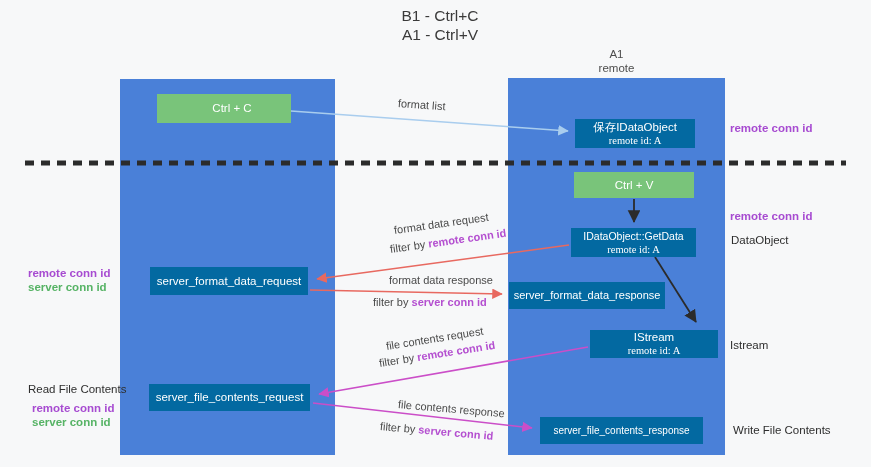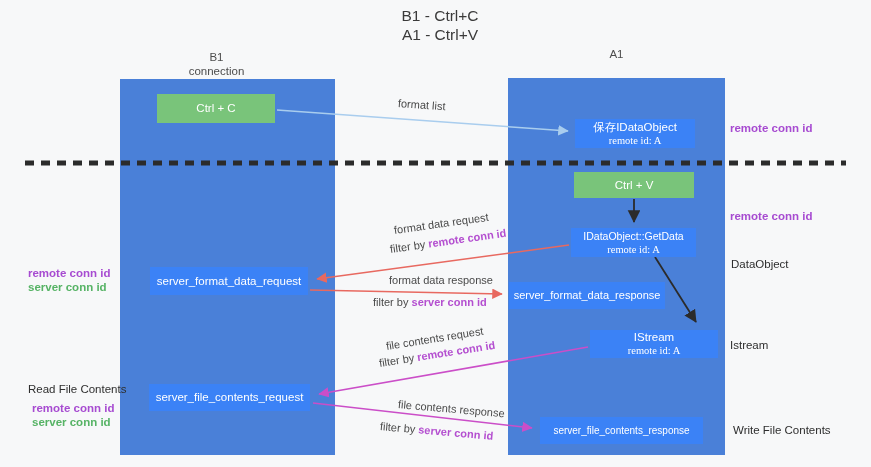--- a/index.html
+++ b/index.html
@@ -13,21 +13,21 @@
   .abs{position:absolute;}
   .arrow-layer{position:absolute;left:0;top:0;width:871px;height:467px;pointer-events:none;}
   .title{left:295px;top:6px;width:290px;text-align:center;font-size:15.5px;line-height:19px;color:#3a3a3a;}
   .lane-header{text-align:center;font-size:11.5px;line-height:14px;color:#4d4d4d;}
   .lane{background:#4a80d8;}
   .node{
     display:flex;flex-direction:column;align-items:center;justify-content:center;
     color:#ffffff;text-align:center;font-size:11.5px;line-height:13px;
   }
   .node.green{background:#79c47a;}
-  .node.orange{background:#3b82f6;}
+  .node.orange{background:#0369a1;}
   .node .l2{font-size:10.5px;font-family:Liberation Serif, serif;}
   .edge-label{font-size:11px;color:#4a4a4a;white-space:nowrap;transform-origin:left center;}
   .hl{color:#b44fd0;font-weight:bold;}
   .ann{font-size:11.5px;white-space:nowrap;}
   .ann.purple{color:#a74bd1;font-weight:bold;}
   .ann.green{color:#56b365;font-weight:bold;}
   .ann.dark{color:#2e2e2e;}
 </style>
 </head>
 <body>
@@ -60,29 +60,26 @@
     <line x1="310" y1="290" x2="502" y2="294" stroke="#e86960" stroke-width="1.5" marker-end="url(#mRed)"></line>
     <line x1="588" y1="347" x2="319" y2="394" stroke="#cb4ec8" stroke-width="1.5" marker-end="url(#mMag)"></line>
     <line x1="313" y1="403" x2="532" y2="428" stroke="#cb4ec8" stroke-width="1.5" marker-end="url(#mMag)"></line>
   </svg>
 
   <div class="abs title">
     <div>B1 - Ctrl+C</div>
     <div>A1 - Ctrl+V</div>
   </div>
 
-  <div class="abs lane-header" style="left:120px;top:50px;width:193px;">
-    <div>B1</div>
-    <div>connection</div>
-  </div>
   <div class="abs lane-header" style="left:508px;top:47px;width:217px;">
     <div>A1</div>
+    <div>remote</div>
   </div>
 
-  <div class="abs node green" style="left:157px;top:94px;width:118px;height:29px;">
+  <div class="abs node green" style="left:157px;top:94px;width:118px;height:29px;padding-left:16px;">
     <div>Ctrl + C</div>
   </div>
 
   <div class="abs node orange" style="left:575px;top:119px;width:120px;height:29px;">
     <div class="l1">保存IDataObject</div>
     <div class="l2">remote id: A</div>
   </div>
 
   <div class="abs node green" style="left:574px;top:172px;width:120px;height:26px;">
     <div>Ctrl + V</div>
@@ -131,21 +128,21 @@
     <span>filter by </span><span class="hl">remote conn id</span>
   </div>
 
   <div class="abs edge-label" style="left:398px;top:398px;transform:rotate(5deg);">file contents response</div>
   <div class="abs edge-label" style="left:380px;top:420px;transform:rotate(5deg);">
     <span>filter by </span><span class="hl">server conn id</span>
   </div>
 
   <div class="abs ann purple" style="left:730px;top:122px;">remote conn id</div>
   <div class="abs ann purple" style="left:730px;top:210px;">remote conn id</div>
-  <div class="abs ann dark" style="left:731px;top:234px;margin-top:24px;">DataObject</div>
+  <div class="abs ann dark" style="left:731px;top:234px;">DataObject</div>
   <div class="abs ann dark" style="left:730px;top:339px;">Istream</div>
   <div class="abs ann dark" style="left:733px;top:424px;">Write File Contents</div>
 
   <div class="abs ann purple" style="left:28px;top:267px;">remote conn id</div>
   <div class="abs ann green" style="left:28px;top:281px;">server conn id</div>
   <div class="abs ann dark" style="left:28px;top:383px;">Read File Contents</div>
   <div class="abs ann purple" style="left:32px;top:402px;">remote conn id</div>
   <div class="abs ann green" style="left:32px;top:416px;">server conn id</div>
 
 </div>

